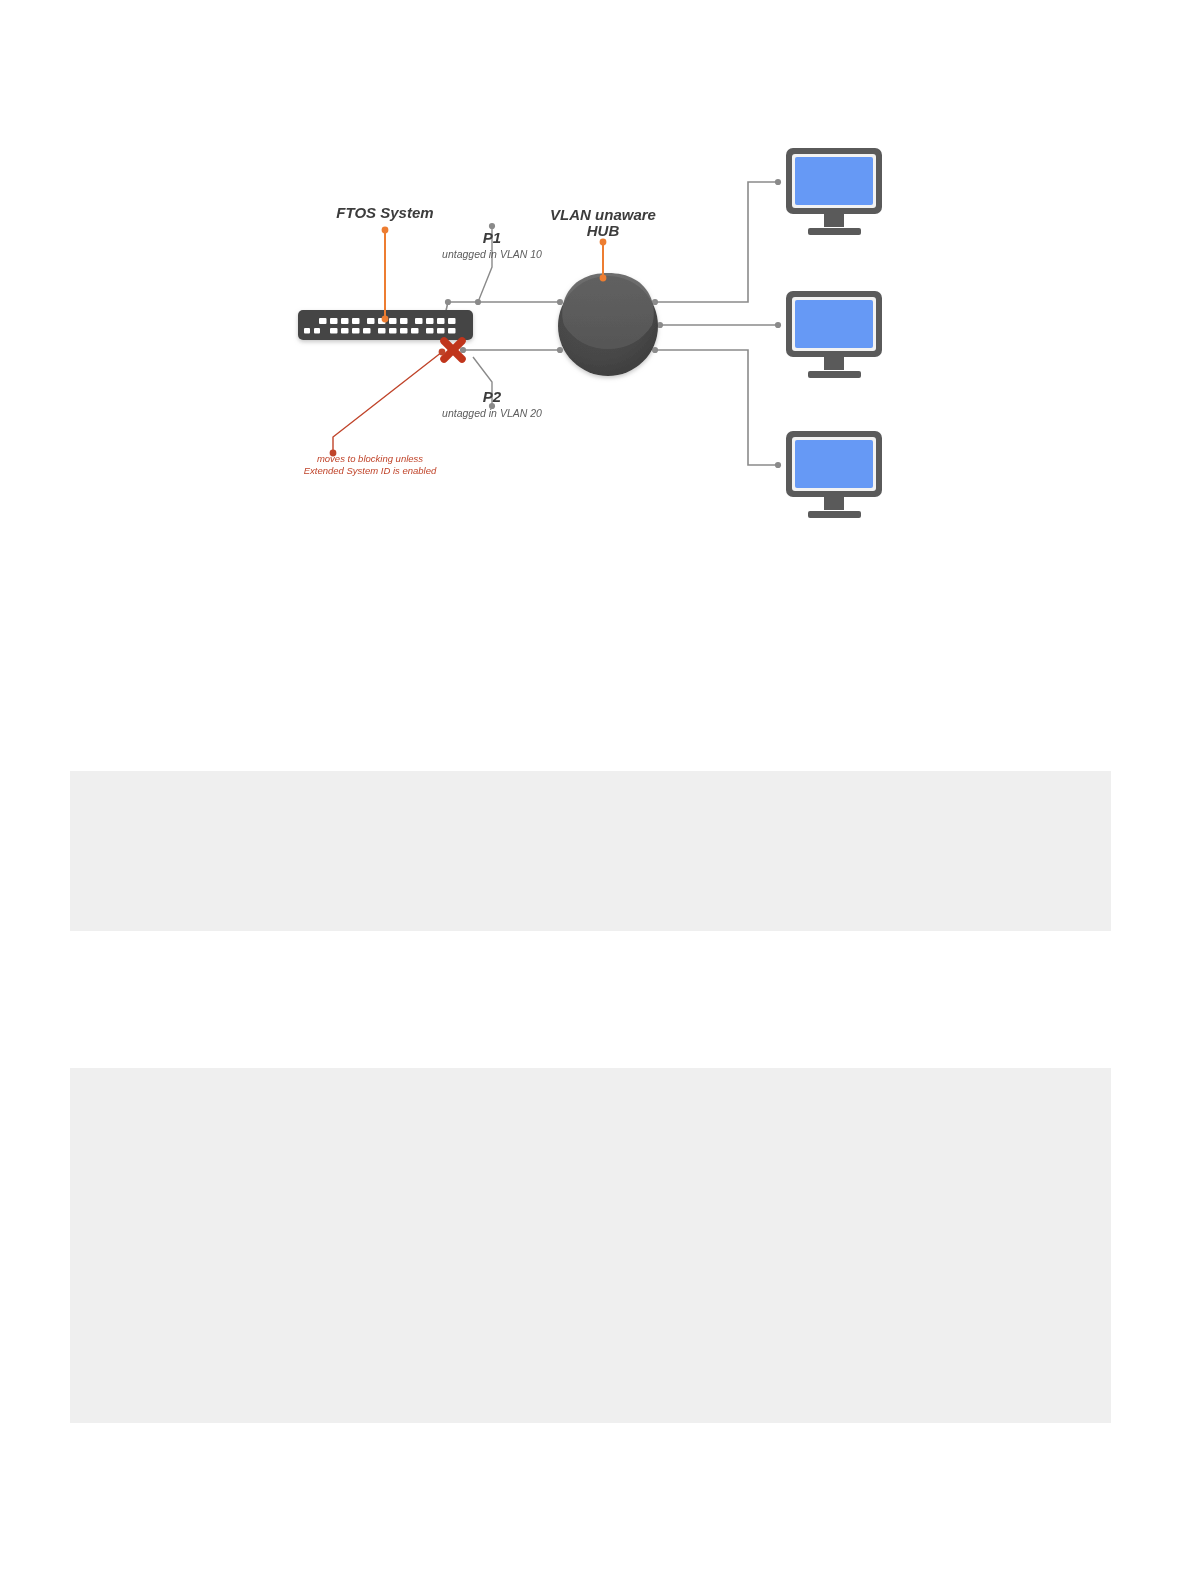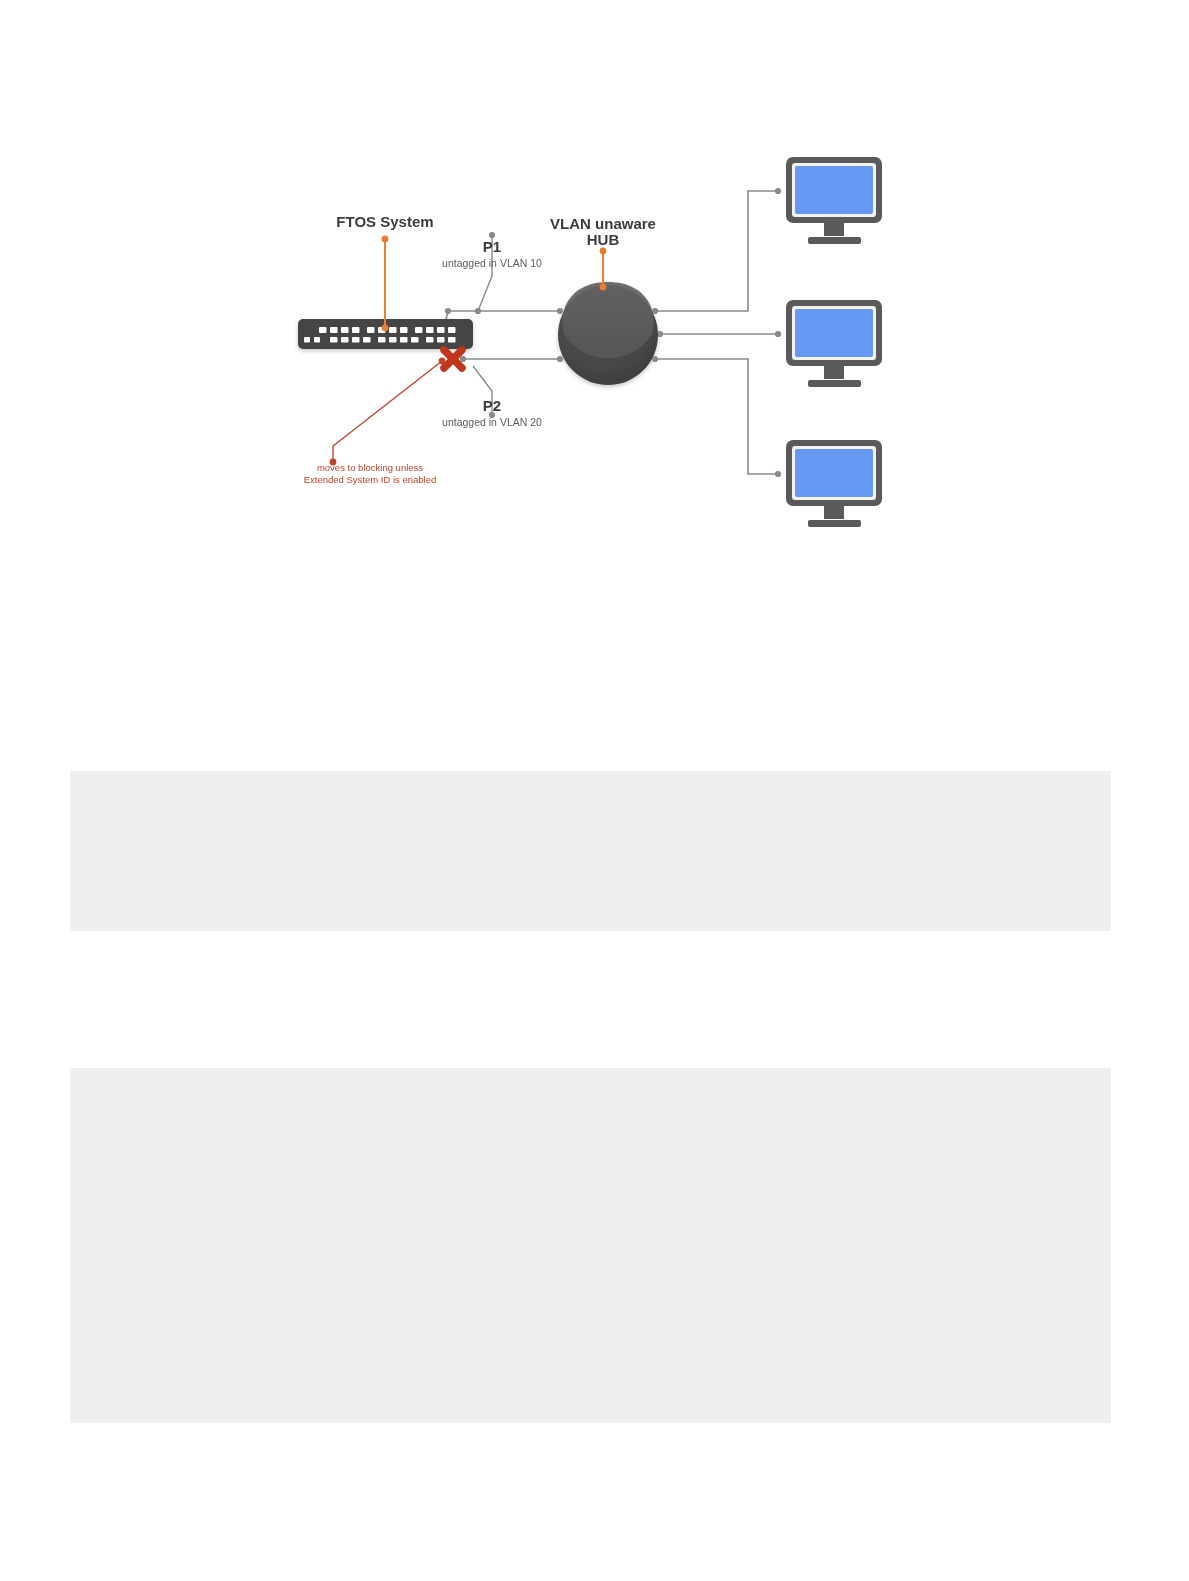--- a/index.html
+++ b/index.html
@@ -19,23 +19,24 @@
   .page {
     position: absolute;
     inset: 0;
     background: #ffffff;
   }
 
   
   .figure {
     position: absolute;
     left: 270px;
-    top: 119px;
+    top: 110px;
     width: 650px;
     height: 440px;
+    font-style: italic;
   }
   .figure svg {
     display: block;
     width: 650px;
     height: 440px;
     overflow: visible;
   }
 
   
   .t-title {

